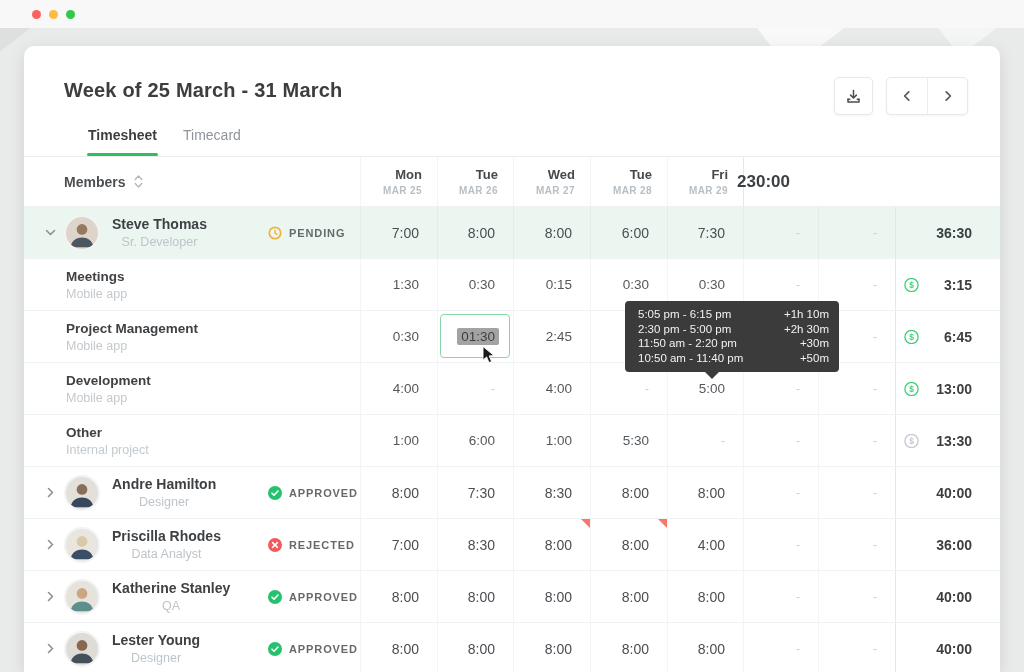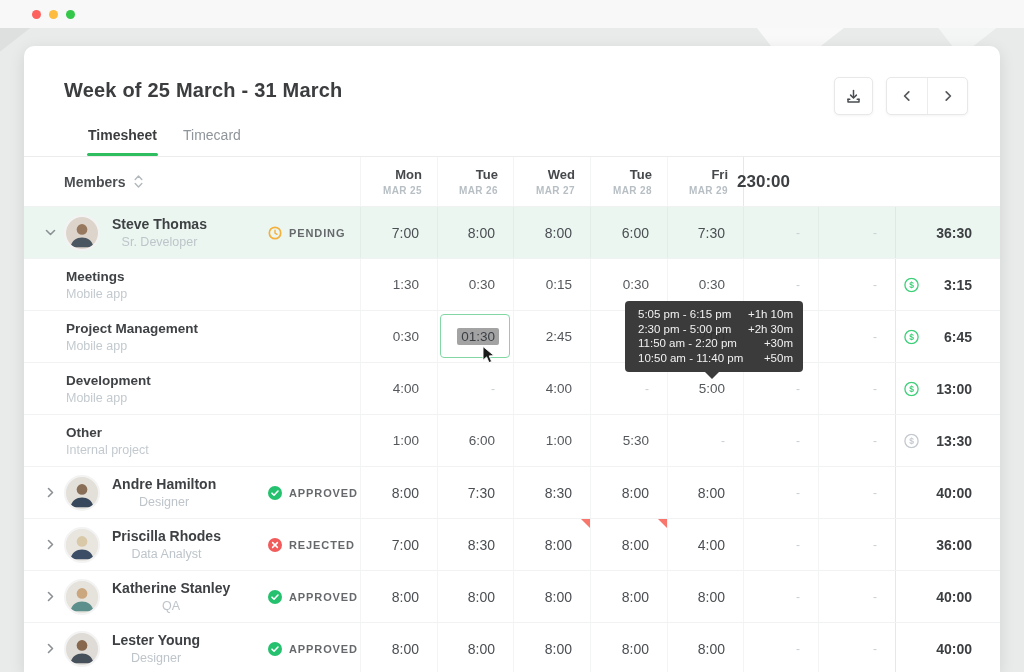--- a/index.html
+++ b/index.html
@@ -109,21 +109,21 @@
   .v.editing { padding:0; }
   .editbox {
     position:absolute; top:3px; bottom:4px; left:2px; right:3px;
     border:1.5px solid #83d7a5; border-radius:4px; background:#fff;
     display:flex; align-items:center; justify-content:flex-end; padding-right:10px; cursor:text;
   }
   .selection { background:#a3a3a3; border-radius:2px; padding:1px 4px; font-size:13.5px; color:#3a3f44; }
 
   
   .tooltip {
-    position:absolute; left:601px; top:255px; width:178px; z-index:5;
+    position:absolute; left:601px; top:255px; width:214px; z-index:5;
     background:rgba(47,47,47,.94); border-radius:4px;
     padding:6px 10px 7px 13px;
   }
   .tooltip::after {
     content:""; position:absolute; left:80px; bottom:-7px; width:0; height:0;
     border-left:7px solid transparent; border-right:7px solid transparent;
     border-top:7px solid rgba(47,47,47,.94);
   }
   .t-row { display:flex; justify-content:space-between; gap:8px; font-size:11.5px; line-height:14.5px; color:#f2f2f2; }
 

